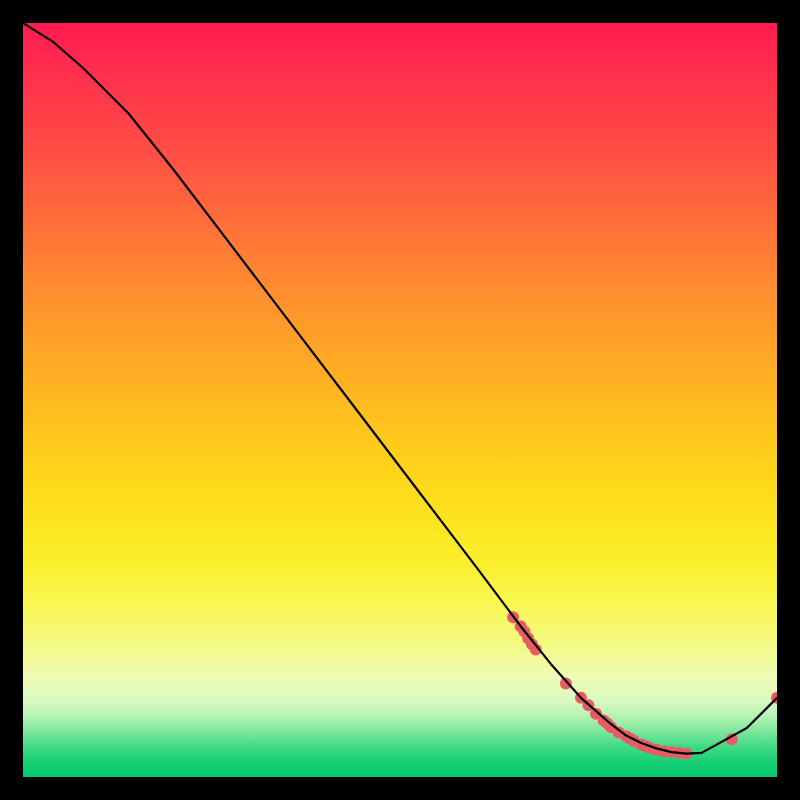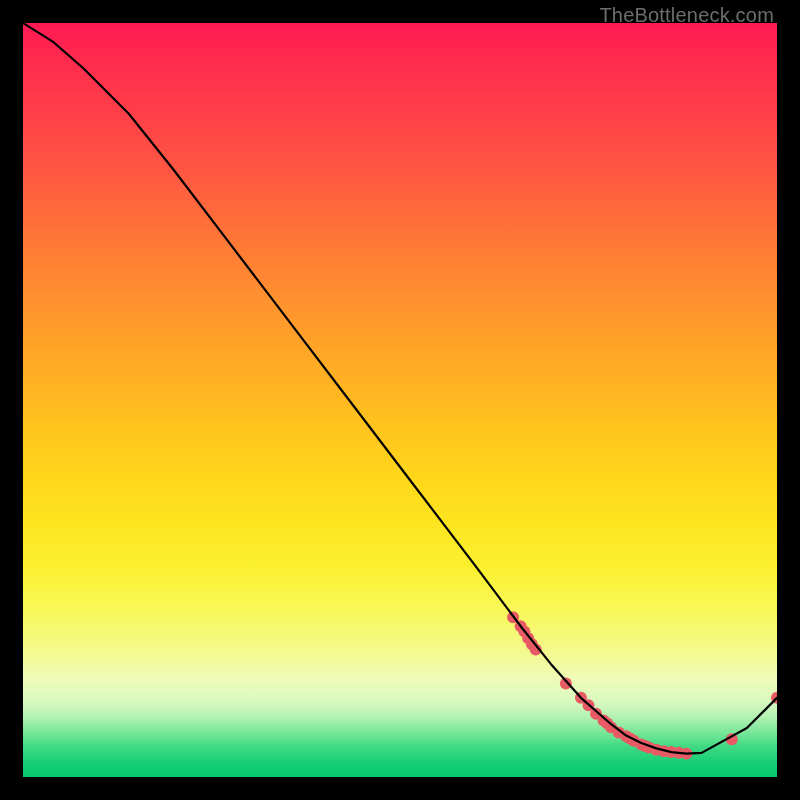--- a/index.html
+++ b/index.html
@@ -97,14 +97,13 @@
           <circle cx="640.90" cy="728.36" r="6" fill="#e85a64"></circle>
           <circle cx="648.44" cy="729.12" r="6" fill="#e85a64"></circle>
           <circle cx="655.98" cy="729.87" r="6" fill="#e85a64"></circle>
           <circle cx="663.52" cy="730.63" r="6" fill="#e85a64"></circle>
           <circle cx="708.76" cy="716.30" r="6" fill="#e85a64"></circle>
           <circle cx="754.00" cy="674.83" r="6" fill="#e85a64"></circle>
         </g>
       <path id="curve-path" fill="none" stroke-width="2.2" stroke-linecap="round" stroke-linejoin="round" d="M0.00 0.00 L30.16 18.85 L60.32 45.24 L105.56 90.48 L150.80 147.03 L211.12 226.20 L271.44 305.37 L331.76 384.54 L392.08 463.71 L452.40 542.88 L497.64 603.20 L527.80 640.90 L557.96 674.83 L588.12 701.22 L603.20 712.53 L618.28 720.07 L633.36 725.35 L648.44 729.12 L663.52 730.63 L678.60 729.87 L723.84 704.99 L754.00 674.83" stroke="#000000"></path>
     </svg>
   </div>
-  <div class="watermark">TheBottleneck.com</div>
 </div>
 
 </body></html>

